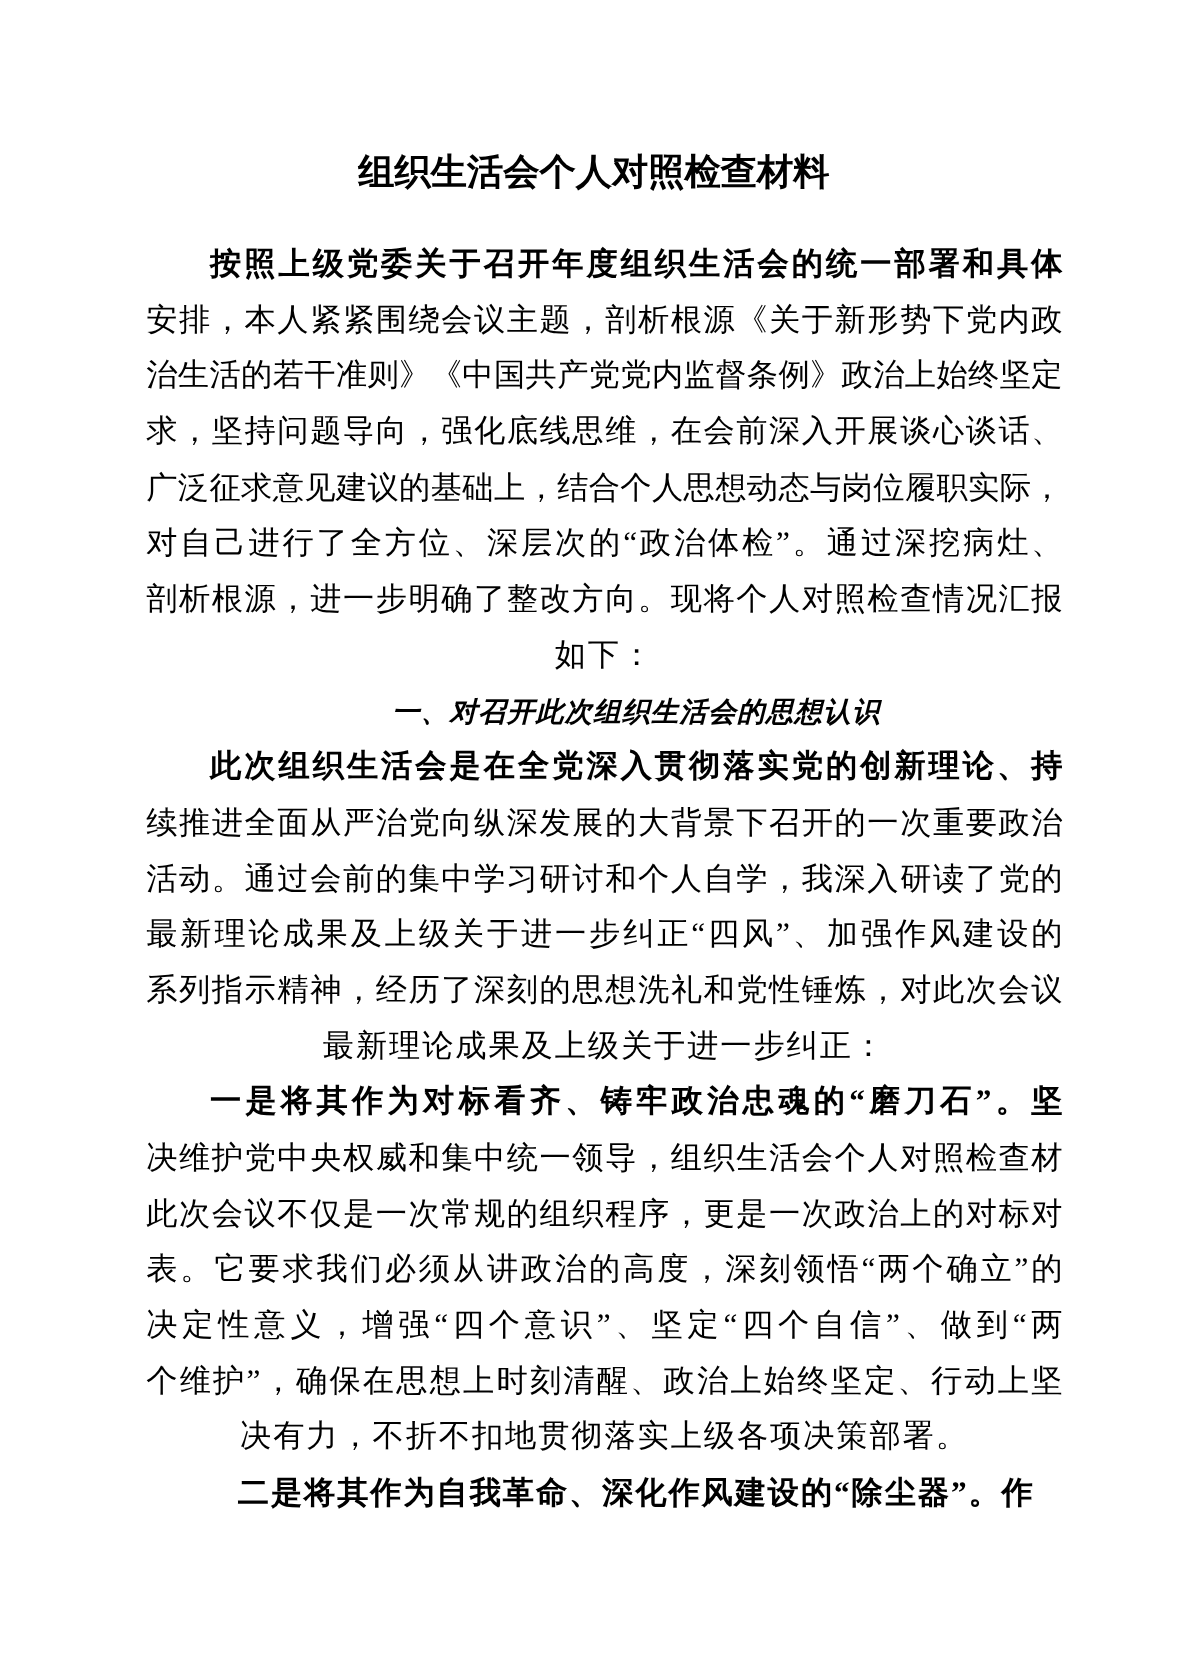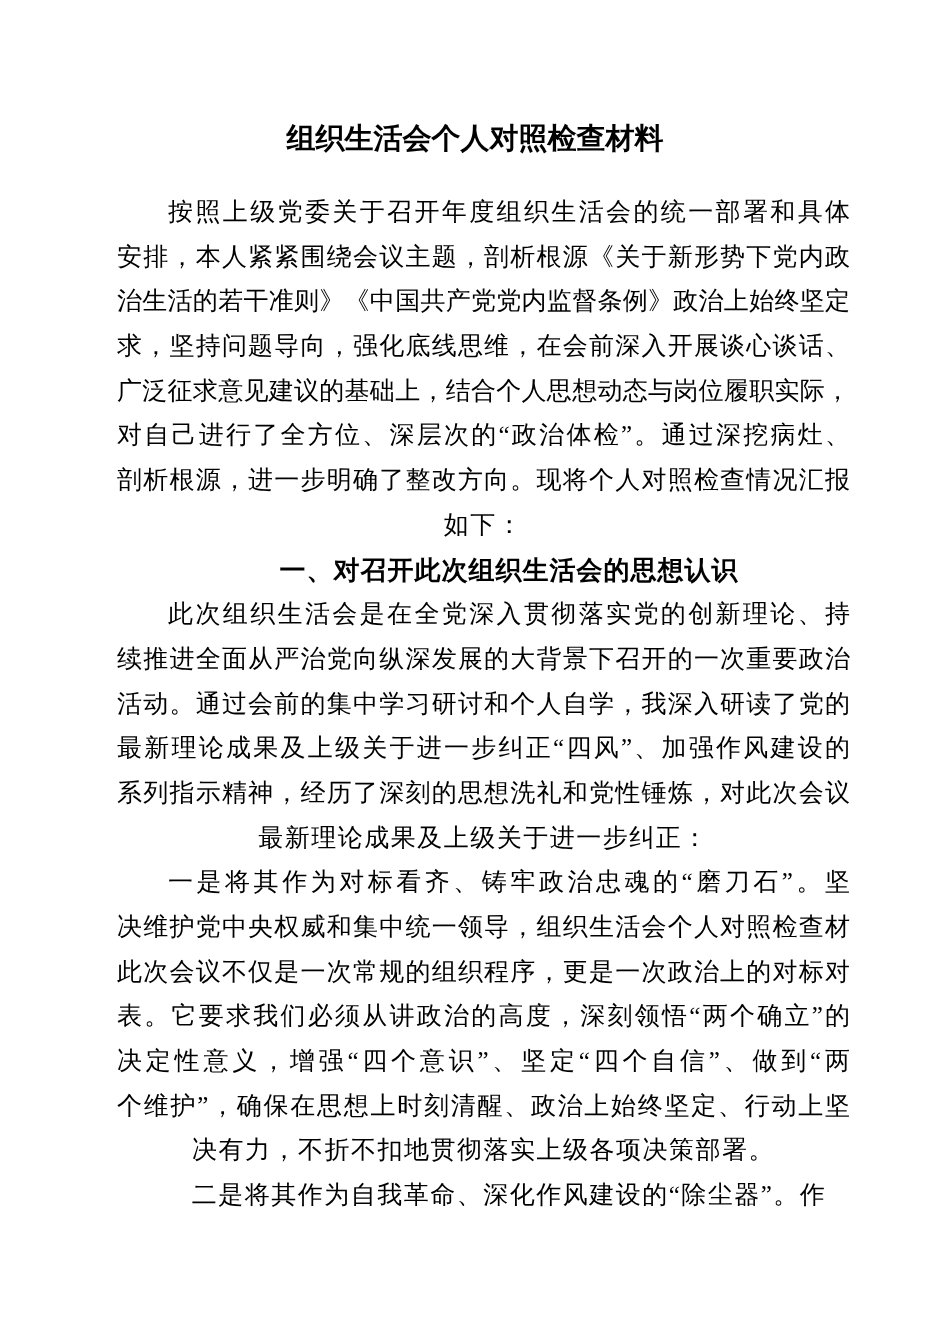--- a/index.html
+++ b/index.html
@@ -49,26 +49,28 @@
     text-justify: inter-character;
   }
   
   .end {
     text-align: center;
     letter-spacing: 1.5px;
   }
   
   .indent {
     padding-left: 51px;
+    font-weight: bold;
   }
   .heading {
     font-family: "Liberation Sans", "DejaVu Sans", sans-serif;
     font-weight: bold;
-    font-size: 26px;
+    font-size: 22px;
     letter-spacing: 1px;
+    font-style: italic;
   }
 </style>
 </head>
 <body>
 
 <div class="page">
 
   <h1 class="doc-title">组织生活会个人对照检查材料</h1>
 
   <div class="doc-body">

